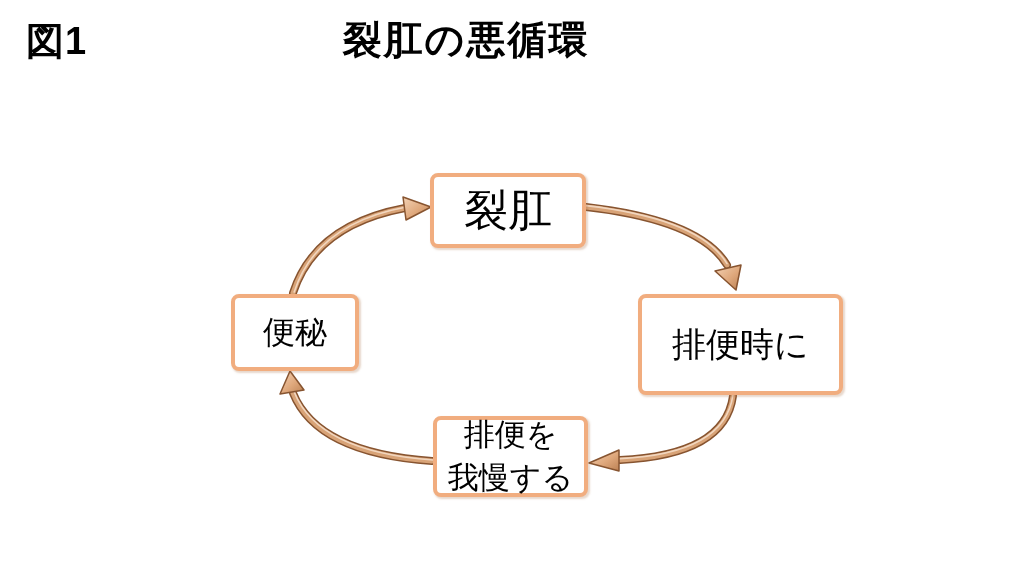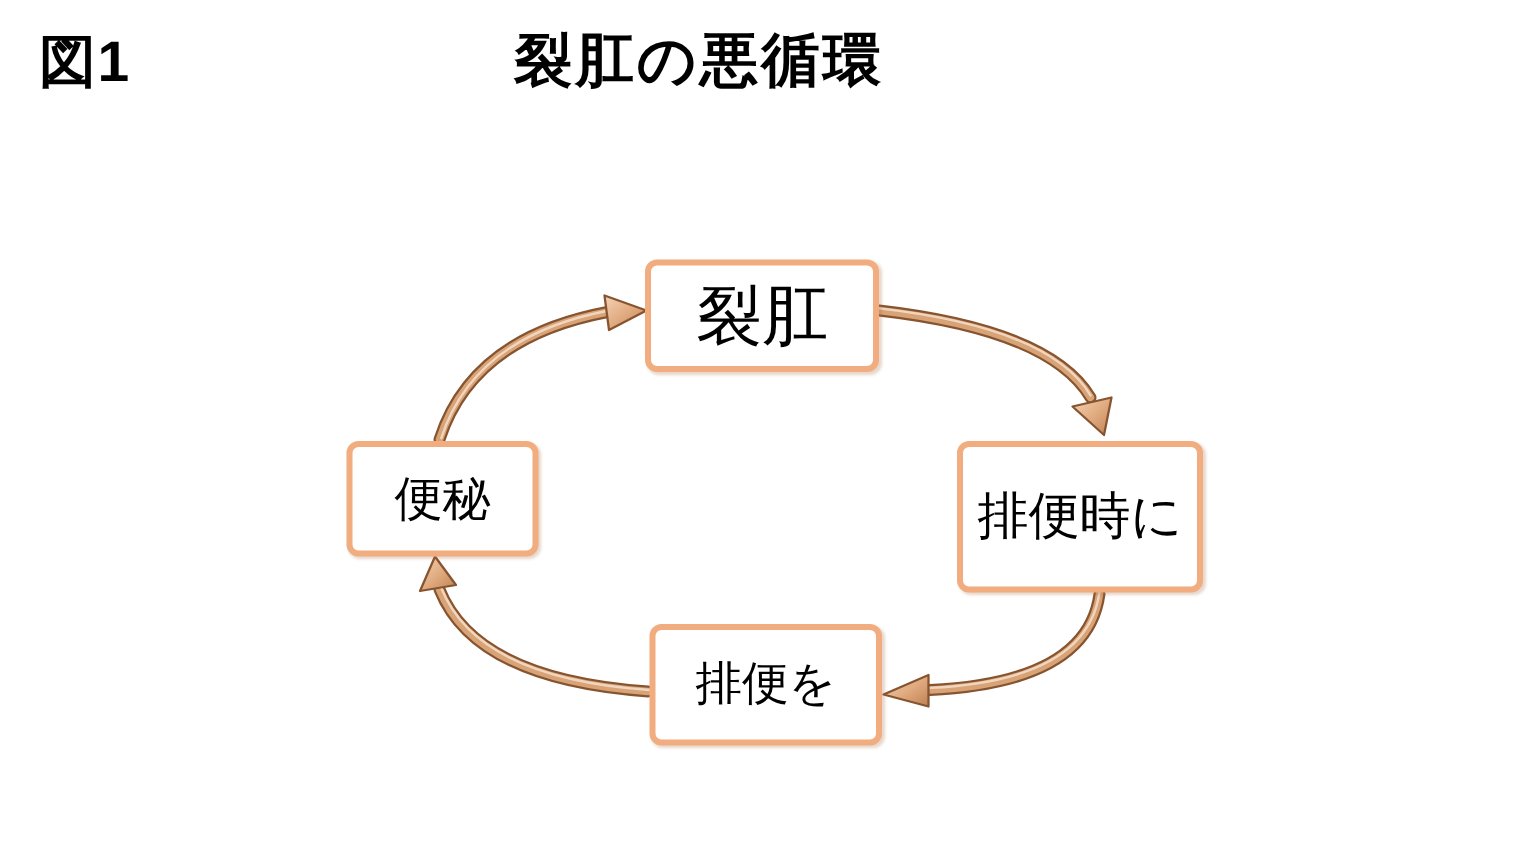--- a/index.html
+++ b/index.html
@@ -24,21 +24,21 @@
     position:absolute;z-index:2;
     background:#ffffff;
     border:4px solid #F1AD7F;
     border-radius:8px;
     box-sizing:border-box;
     display:flex;flex-direction:column;align-items:center;justify-content:center;
     font-weight:normal;text-align:center;
     box-shadow:1.5px 1.5px 2px rgba(170,110,70,0.28);
   }
   .node-top   {left:430px;top:173px;width:156px;height:75px;font-size:44px;}
-  .node-right {left:638px;top:294px;width:164px;height:101px;font-size:34px;line-height:1.32;}
+  .node-right {left:638px;top:294px;width:205px;height:101px;font-size:34px;line-height:1.32;}
   .node-bottom{left:433px;top:416px;width:155px;height:81px;font-size:31px;line-height:1.38;}
   .node-left  {left:215px;top:294px;width:128px;height:77px;font-size:32px;margin-left:16px;}
   .arrow-dark{fill:none;stroke:#875430;stroke-width:8;stroke-linecap:round;}
   .arrow-mid{fill:none;stroke:#D8A377;stroke-width:5;stroke-linecap:round;}
   .arrow-hi{fill:none;stroke:#F4DCC6;stroke-width:1.6;stroke-linecap:round;opacity:0.9;}
   .head{fill:url(#headGrad);stroke:#875430;stroke-width:1.5;stroke-linejoin:round;}
 </style>
 </head>
 <body>
 
@@ -88,19 +88,20 @@
   <div class="node node-top">
     <span>裂肛</span>
   </div>
 
   <div class="node node-right">
     <span>排便時に</span>
   </div>
 
   <div class="node node-bottom">
     <span>排便を</span>
+    <span>我慢する</span>
   </div>
 
   <div class="node node-left">
     <span>便秘</span>
   </div>
 
 </div>
 
 </body></html>

